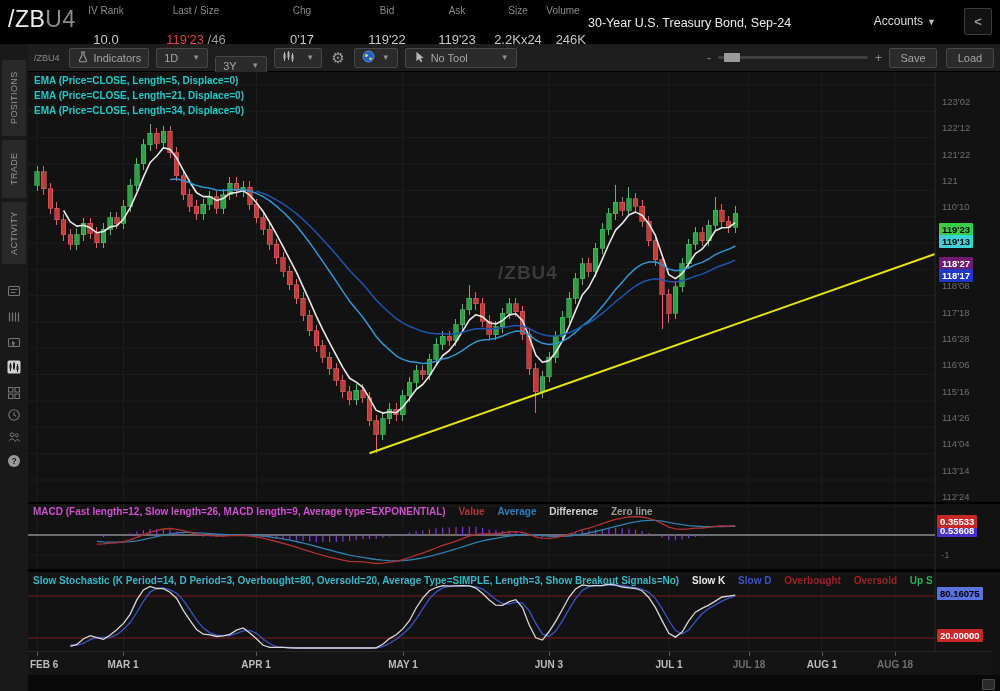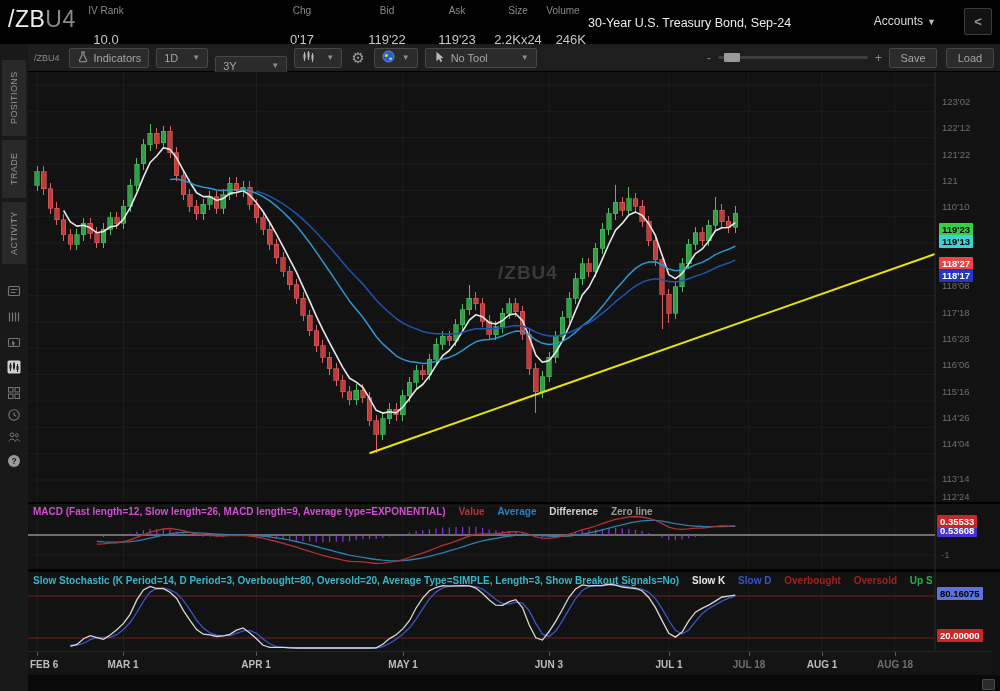--- a/index.html
+++ b/index.html
@@ -73,20 +73,24 @@
 
 <div class="app">
 
   <div class="header">
     <div class="symbol"><span>/ZB</span><span class="sfx">U4</span></div>
 
     <div class="hfield" style="left:84px;width:44px;">
       <div class="lab">IV Rank</div>
       <div class="val">10.0</div>
     </div>
+    <div class="hfield" style="left:148px;width:96px;">
+      <div class="lab">Last / Size</div>
+      <div class="val"><span class="v-red">119'23</span><span class="v-dim"> /46</span></div>
+    </div>
     <div class="hfield" style="left:278px;width:48px;">
       <div class="lab">Chg</div>
       <div class="val v-green">0'17</div>
     </div>
     <div class="hfield" style="left:360px;width:54px;">
       <div class="lab">Bid</div>
       <div class="val v-red">119'22</div>
     </div>
     <div class="hfield" style="left:430px;width:54px;">
       <div class="lab">Ask</div>
@@ -178,21 +182,21 @@
     <div class="tbtn">
       <span><svg width="12" height="12" viewBox="0 0 12 12">
             <path d="M4 1h4M5 1v3L2.6 9a1.2 1.2 0 001.1 1.8h4.6A1.2 1.2 0 009.4 9L7 4V1" fill="none" stroke="#9a9a9a" stroke-width="1.1"></path>
           </svg></span>
       <span>Indicators</span>
     </div>
     <div class="tbtn dd" style="width:52px;">
       <span>1D</span>
         <span class="caret">▼</span>
     </div>
-    <div class="tbtn dd" style="width:72px;margin-top:16px;">
+    <div class="tbtn dd" style="width:52px;margin-top:16px;">
       <span>3Y</span>
         <span class="caret">▼</span>
     </div>
     <div class="tbtn dd" style="width:48px;">
       <span><svg width="13" height="13" viewBox="0 0 13 13">
             <line x1="2.5" y1="2" x2="2.5" y2="11" stroke="#b8b8b8" stroke-width="1"></line>
             <rect x="1.5" y="4" width="2" height="4.5" fill="#b8b8b8"></rect>
             <line x1="6.5" y1="1" x2="6.5" y2="10" stroke="#b8b8b8" stroke-width="1"></line>
             <rect x="5.5" y="2.5" width="2" height="5" fill="#b8b8b8"></rect>
             <line x1="10.5" y1="3" x2="10.5" y2="12" stroke="#b8b8b8" stroke-width="1"></line>
@@ -580,20 +584,25 @@
           <line x1="707.3" y1="463" x2="707.3" y2="462.5" stroke="#8a33dd" stroke-width="1.2"></line>
         </g>
         <polyline points="68.8,469.3 75.5,469.8 82.2,470.1 88.8,470.2 95.5,470.1 102.1,469.7 108.8,468.8 115.4,467.6 122.1,466.1 128.7,464.6 135.4,463.1 142.0,461.8 148.7,460.9 155.3,460.4 162.0,460.4 168.6,460.8 175.3,461.2 181.9,461.6 188.6,462.1 195.2,462.5 201.9,462.8 208.5,462.9 215.2,463.0 221.8,463.2 228.5,463.6 235.1,464.1 241.8,464.8 248.4,465.8 255.1,466.9 261.7,468.1 268.4,469.5 275.0,471.1 281.7,472.7 288.3,474.5 294.9,476.3 301.6,478.0 308.3,479.8 314.9,481.5 321.6,483.1 328.2,484.4 334.9,485.4 341.5,486.5 348.2,487.5 354.8,488.2 361.5,488.6 368.1,488.8 374.8,488.6 381.4,488.0 388.1,487.0 394.7,485.8 401.4,484.4 408.0,482.7 414.7,480.8 421.3,478.9 428.0,477.0 434.6,474.9 441.3,472.7 447.9,470.7 454.6,468.9 461.2,467.5 467.9,466.3 474.5,465.2 481.2,464.2 487.8,463.3 494.5,462.7 501.1,462.6 507.8,463.0 514.4,463.7 521.1,464.2 527.7,464.5 534.4,464.4 541.0,464.0 547.6,463.2 554.3,462.1 561.0,460.9 567.6,459.5 574.3,457.9 580.9,456.2 587.6,454.4 594.2,452.8 600.9,451.2 607.5,449.8 614.1,448.9 620.8,448.4 627.5,448.4 634.1,449.1 640.8,450.3 647.4,451.6 654.1,452.7 660.7,453.6 667.4,454.1 674.0,454.5 680.7,454.7 687.3,454.6 694.0,454.5 700.6,454.4 707.3,454.3 " fill="none" stroke="#2d7fae" stroke-width="1.3"></polyline>
         <polyline points="68.8,472.1 75.5,471.9 82.2,471.2 88.8,470.8 95.5,469.7 102.1,467.8 108.8,465.4 115.4,462.8 122.1,460.2 128.7,458.6 135.4,456.9 142.0,456.5 148.7,457.3 155.3,458.7 162.0,460.4 168.6,462.0 175.3,462.9 181.9,463.3 188.6,464.1 195.2,464.2 201.9,463.7 208.5,463.6 215.2,463.4 221.8,464.0 228.5,465.0 235.1,466.2 241.8,467.8 248.4,469.5 255.1,471.3 261.7,473.2 268.4,475.2 275.0,477.3 281.7,479.4 288.3,481.5 294.9,483.4 301.6,485.1 308.3,486.7 314.9,488.2 321.6,489.4 328.2,489.6 334.9,489.8 341.5,490.6 348.2,491.5 354.8,491.2 361.5,490.2 368.1,489.4 374.8,487.7 381.4,485.5 388.1,483.1 394.7,481.1 401.4,478.7 408.0,476.0 414.7,473.4 421.3,471.4 428.0,469.1 434.6,466.6 441.3,464.1 447.9,462.4 454.6,461.8 461.2,461.9 467.9,461.6 474.5,460.9 481.2,460.0 487.8,459.6 494.5,460.3 501.1,462.3 507.8,464.8 514.4,466.1 521.1,466.4 527.7,465.6 534.4,464.2 541.0,462.3 547.6,460.0 554.3,457.6 561.0,456.1 567.6,454.0 574.3,451.7 580.9,449.4 587.6,447.3 594.2,446.1 600.9,444.9 607.5,444.5 614.1,445.0 620.8,446.4 627.5,448.5 634.1,451.7 640.8,455.2 647.4,456.9 654.1,457.3 660.7,456.9 667.4,456.2 674.0,456.0 680.7,455.3 687.3,454.3 694.0,454.0 700.6,454.1 707.3,453.7 " fill="none" stroke="#b53232" stroke-width="1.3"></polyline>
         <line x1="0" y1="524" x2="907" y2="524" stroke="#7d1d1d" stroke-width="1.2"></line>
         <line x1="0" y1="566" x2="907" y2="566" stroke="#7d1d1d" stroke-width="1.2"></line>
         <polyline points="42.3,572.6 48.9,573.3 55.6,571.2 62.2,567.6 68.8,565.3 75.5,565.5 82.2,565.3 88.8,562.7 95.5,557.4 102.1,550.5 108.8,540.5 115.4,529.4 122.1,520.1 128.7,516.3 135.4,515.9 142.0,517.9 148.7,521.2 155.3,528.4 162.0,537.8 168.6,548.1 175.3,556.1 181.9,560.9 188.6,563.2 195.2,563.7 201.9,563.6 208.5,561.4 215.2,558.8 221.8,558.4 228.5,561.3 235.1,567.0 241.8,571.8 248.4,574.7 255.1,575.4 261.7,575.5 268.4,575.9 275.0,576.0 281.7,576.0 288.3,576.0 294.9,576.0 301.6,576.0 308.3,576.0 314.9,576.0 321.6,576.0 328.2,576.0 334.9,576.0 341.5,576.0 348.2,576.0 354.8,574.7 361.5,571.5 368.1,567.2 374.8,562.1 381.4,556.1 388.1,547.2 394.7,536.9 401.4,526.9 408.0,520.1 414.7,515.9 421.3,514.4 428.0,513.9 434.6,513.9 441.3,513.9 447.9,514.6 454.6,517.2 461.2,521.9 467.9,527.5 474.5,531.5 481.2,532.1 487.8,530.2 494.5,531.0 501.1,538.7 507.8,551.4 514.4,562.2 521.1,564.4 527.7,559.0 534.4,548.8 541.0,537.4 547.6,526.6 554.3,518.4 561.0,514.6 567.6,513.5 574.3,513.7 580.9,513.1 587.6,512.9 594.2,513.4 600.9,514.6 607.5,515.8 614.1,517.0 620.8,520.3 627.5,526.6 634.1,536.6 640.8,548.5 647.4,558.3 654.1,562.1 660.7,558.0 667.4,549.7 674.0,541.8 680.7,536.6 687.3,532.9 694.0,529.1 700.6,526.1 707.3,524.1 " fill="none" stroke="#3a55c8" stroke-width="1.3"></polyline>
         <polyline points="42.3,574.4 48.9,572.4 55.6,566.7 62.2,563.6 68.8,565.7 75.5,567.3 82.2,563.0 88.8,557.7 95.5,551.4 102.1,542.3 108.8,527.9 115.4,518.0 122.1,514.4 128.7,516.5 135.4,516.7 142.0,520.3 148.7,526.5 155.3,538.4 162.0,548.4 168.6,557.6 175.3,562.2 181.9,562.8 188.6,564.5 195.2,563.9 201.9,562.3 208.5,558.1 215.2,556.0 221.8,561.1 228.5,566.7 235.1,573.3 241.8,575.4 248.4,575.3 255.1,575.4 261.7,575.9 268.4,576.0 275.0,576.0 281.7,576.0 288.3,576.0 294.9,576.0 301.6,576.0 308.3,576.0 314.9,576.0 321.6,576.0 328.2,576.0 334.9,576.0 341.5,576.0 348.2,575.8 354.8,572.2 361.5,566.6 368.1,562.8 374.8,556.9 381.4,548.7 388.1,536.0 394.7,526.1 401.4,518.7 408.0,515.5 414.7,513.6 421.3,514.1 428.0,513.9 434.6,513.7 441.3,513.9 447.9,516.1 454.6,521.5 461.2,528.0 467.9,533.2 474.5,533.4 481.2,529.6 487.8,527.7 494.5,535.6 501.1,552.8 507.8,565.8 514.4,568.1 521.1,559.5 527.7,549.4 534.4,537.5 541.0,525.3 547.6,516.9 554.3,512.9 561.0,513.8 567.6,513.7 574.3,513.5 580.9,512.1 587.6,513.1 594.2,515.0 600.9,515.8 607.5,516.5 614.1,518.7 620.8,525.5 627.5,535.7 634.1,548.6 640.8,561.2 647.4,565.1 654.1,560.1 660.7,548.9 667.4,540.2 674.0,536.4 680.7,533.1 687.3,529.1 694.0,525.0 700.6,524.1 707.3,523.2 " fill="none" stroke="#d8d8d8" stroke-width="1.3"></polyline>
       </svg>
 
+    <div class="ema-legend">
+      <div>EMA (Price=CLOSE, Length=5, Displace=0)</div>
+      <div>EMA (Price=CLOSE, Length=21, Displace=0)</div>
+      <div>EMA (Price=CLOSE, Length=34, Displace=0)</div>
+    </div>
 
     <div class="panel-header macd-hrow">
       <span class="macd-title">MACD (Fast length=12, Slow length=26, MACD length=9, Average type=EXPONENTIAL)</span>
       <span class="lg lg0m">Value</span>
       <span class="lg lg1m">Average</span>
       <span class="lg lg2m">Difference</span>
       <span class="lg lg3m">Zero line</span>
     </div>
 
     <div class="panel-header stoch-hrow">
@@ -612,26 +621,26 @@
         <div class="axlabel" style="top: 61px;">121'22</div>
         <div class="axlabel" style="top: 87px;">121</div>
         <div class="axlabel" style="top: 113px;">110'10</div>
         <div class="axlabel" style="top: 192px;">118'08</div>
         <div class="axlabel" style="top: 219px;">117'18</div>
         <div class="axlabel" style="top: 245px;">116'28</div>
         <div class="axlabel" style="top: 271px;">116'06</div>
         <div class="axlabel" style="top: 298px;">115'16</div>
         <div class="axlabel" style="top: 324px;">114'26</div>
         <div class="axlabel" style="top: 350px;">114'04</div>
-        <div class="axlabel" style="top: 377px; margin-top: 8px;">113'14</div>
+        <div class="axlabel" style="top: 377px;">113'14</div>
         <div class="axlabel" style="top: 403px;">112'24</div>
         <div class="axlabel" style="top: 429px;">112'02</div>
         <div class="axbadge" style="top: 135px; background: rgb(53, 207, 68); color: rgb(0, 0, 0);">119'23</div>
         <div class="axbadge" style="top: 147px; background: rgb(59, 210, 216); color: rgb(0, 0, 0);">119'13</div>
-        <div class="axbadge" style="top: 169px; background: #ef4444; color: rgb(255, 255, 255);">118'27</div>
+        <div class="axbadge" style="top: 169px; background: #701a75; color: rgb(255, 255, 255);">118'27</div>
         <div class="axbadge" style="top: 181px; background: rgb(32, 55, 200); color: rgb(255, 255, 255);">118'17</div>
       </div>
 
     <div class="pbadge macd-b1" style="background: rgb(198, 40, 40); color: rgb(255, 255, 255);">0.35533</div>
     <div class="pbadge macd-b2" style="background: rgb(68, 51, 204); color: rgb(255, 255, 255);">0.53608</div>
     <div class="macd-minus1">-1</div>
     <div class="pbadge stoch-b1" style="background: rgb(90, 115, 224); color: rgb(0, 0, 0);">80.16075</div>
     <div class="pbadge stoch-b2" style="background: rgb(198, 40, 40); color: rgb(255, 255, 255);">20.00000</div>
 
     <div class="time-axis" id="time-axis">

